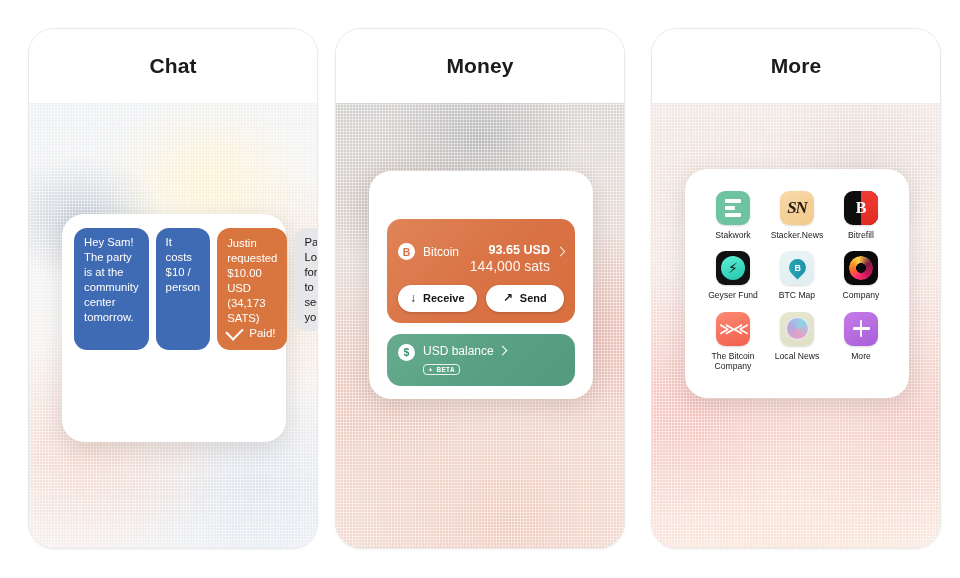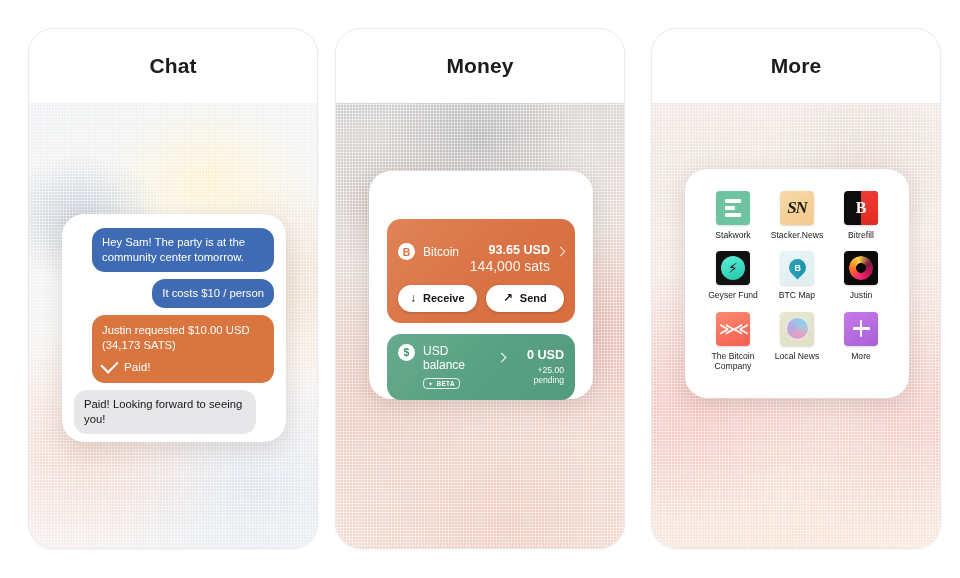--- a/index.html
+++ b/index.html
@@ -75,32 +75,32 @@
   .panel{
     position:absolute;background:#fff;border-radius:22px;
     box-shadow:0 6px 22px rgba(40,30,25,.13);
     z-index:4;box-sizing:border-box;
   }
   .panel-chat{left:33px;top:185px;width:224px;height:228px;padding:14px 12px;}
   .panel-money{left:33px;top:142px;width:224px;height:228px;}
   .panel-more{left:33px;top:140px;width:224px;height:229px;}
 
   
-  .bubbles{display:flex;flex-direction:column;align-items:flex-end;gap:7px;}
+  .bubbles{display:flex;flex-direction:row;gap:7px;}
   .bubble{
     border-radius:13px;padding:7px 10px;font-size:11.3px;line-height:1.32;
     max-width:182px;box-sizing:border-box;
   }
   .bubble.blue{background:#3f6ab4;color:#fff;}
   .bubble.orange{
     background:#d9753f;color:#fff;align-self:flex-end;width:184px;
     padding:8px 10px 9px;
   }
   .bubble.grey{background:#e7e7e9;color:#17171a;align-self:flex-start;}
-  .paid-row{display:flex;align-items:center;gap:7px;margin-top:6px;}
+  .paid-row{display:flex;align-items:center;gap:7px;}
   .paid-check{
     width:13px;height:9px;border-left:2.1px solid #fff;border-bottom:2.1px solid #fff;
     transform:rotate(-45deg);margin-top:-3px;flex:0 0 auto;
   }
   .paid-text{font-size:11.6px;font-weight:500;}
 
   
   .money-wrap{padding:48px 18px 0;}
   .btc-card{
     background:linear-gradient(135deg,#df8457 0%,#d97244 55%,#d86f3f 100%);
@@ -149,21 +149,21 @@
   .usd-amount{font-size:12.6px;font-weight:700;}
   .usd-pending{font-size:8.6px;opacity:.95;margin-top:2px;}
 
   
   .grid{
     display:grid;grid-template-columns:repeat(3,1fr);
     row-gap:11px;padding:22px 16px 0;
   }
   .app{display:flex;flex-direction:column;align-items:center;}
   .app-icon{
-    width:34px;height:34px;border-radius:4px;position:relative;overflow:hidden;
+    width:34px;height:34px;border-radius:9px;position:relative;overflow:hidden;
     display:flex;align-items:center;justify-content:center;
     box-shadow:0 1px 2px rgba(0,0,0,.15);
   }
   .app-label{
     margin-top:5px;font-size:8.6px;line-height:1.22;color:#1b1b1b;
     text-align:center;max-width:60px;
   }
 
   
   .ic-stakwork{background:#6ec4a0;}
@@ -307,24 +307,20 @@
               <div class="usd-label-row">
                 <span class="usd-label">USD balance</span>
                 <span class="chev dark"></span>
               </div>
               <div class="beta">
                 <span class="spark">✦</span>
                 <span>BETA</span>
               </div>
             </div>
           </div>
-          <div class="usd-right">
-            <div class="usd-amount">0 USD</div>
-            <div class="usd-pending">+25.00 pending</div>
-          </div>
         </div>
 
       </div>
     </div>
   </div>
 
   <div class="card c3">
     <div class="card-header">
       <div class="card-title">More</div>
     </div>
@@ -376,21 +372,21 @@
                 <span>B</span>
               </span>
           </div>
           <div class="app-label">BTC Map</div>
         </div>
 
         <div class="app">
           <div class="app-icon ic-primal">
             <span class="swirl"></span>
           </div>
-          <div class="app-label">Justin</div>
+          <div class="app-label">Company</div>
         </div>
 
         <div class="app">
           <div class="app-icon ic-tbc">
             <span class="bird">≫≪</span>
           </div>
           <div class="app-label">The Bitcoin Company</div>
         </div>
 
         <div class="app">

